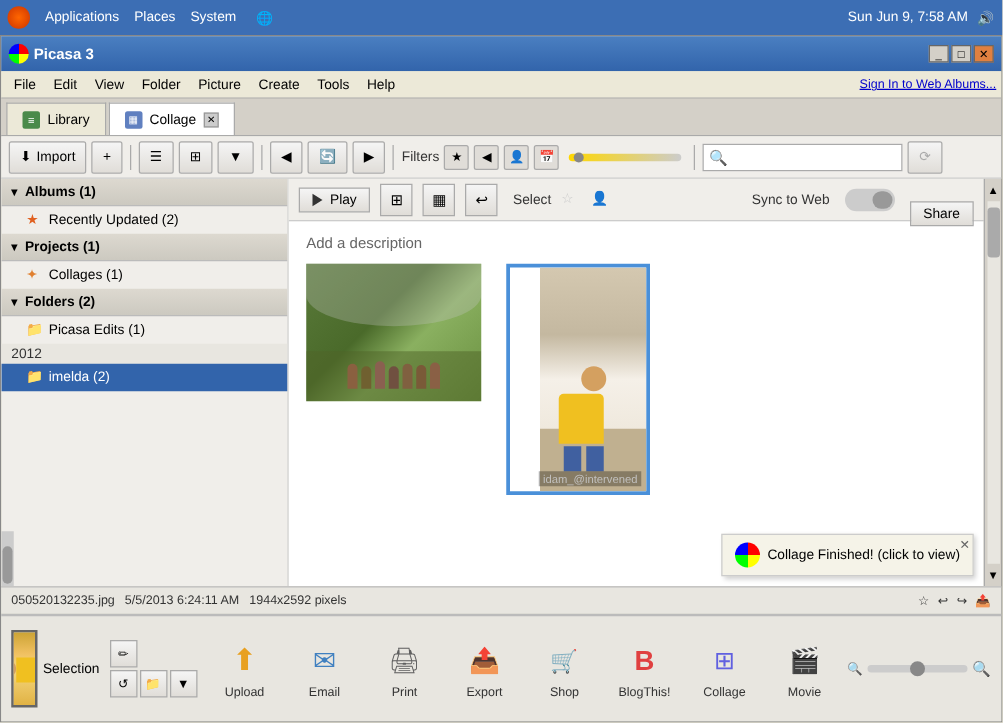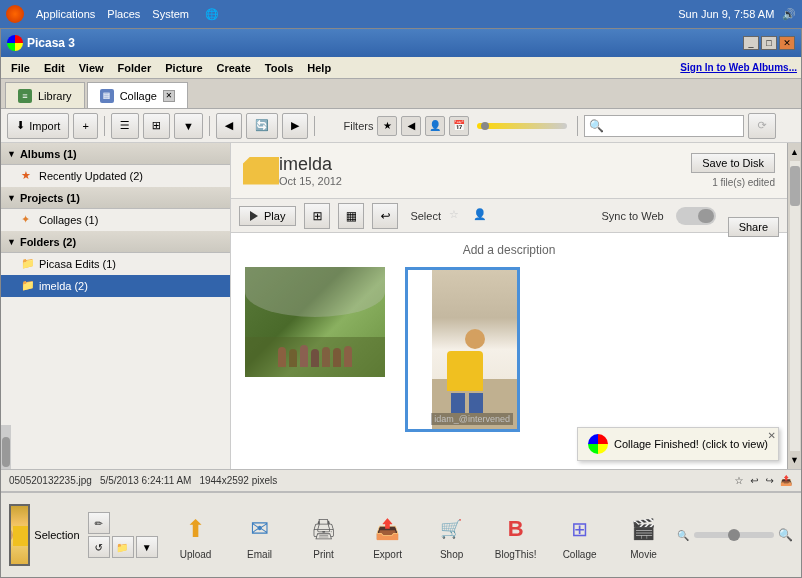--- a/index.html
+++ b/index.html
@@ -12,36 +12,36 @@
     .app-logo { width: 18px; height: 18px; border-radius: 50%; background: radial-gradient(circle, #ff6600, #cc3300); display: inline-block; }
 
     
     .window { width: 802px; height: 550px; background: #ece9d8; border: 1px solid #888; display: flex; flex-direction: column; }
     .title-bar { height: 28px; background: linear-gradient(to bottom, #4a7fc1, #3264ab); display: flex; align-items: center; padding: 0 6px; }
     .title-bar-text { color: white; font-weight: bold; font-size: 12px; margin-left: 4px; }
     .title-bar-controls { margin-left: auto; display: flex; gap: 2px; }
     .title-btn { width: 16px; height: 14px; border: 1px solid #666; cursor: pointer; display: flex; align-items: center; justify-content: center; font-size: 9px; background: #d4d0c8; }
 
     
-    .menu-bar { height: 22px; background: #ece9d8; display: flex; align-items: center; padding: 0 4px; border-bottom: 1px solid #aaa; gap: 2px; font-weight: bold; }
+    .menu-bar { height: 22px; background: #ece9d8; display: flex; align-items: center; padding: 0 4px; border-bottom: 1px solid #aaa; gap: 2px; }
     .menu-item { padding: 2px 6px; cursor: pointer; font-size: 11px; color: #000; }
     .sign-in-link { margin-left: auto; color: #0000cc; text-decoration: underline; font-size: 10px; cursor: pointer; }
 
     
     .tab-bar { height: 30px; background: #d4d0c8; display: flex; align-items: flex-end; padding: 0 4px; border-bottom: 1px solid #aaa; }
     .tab { height: 26px; padding: 0 12px; display: flex; align-items: center; gap: 6px; cursor: pointer; font-size: 11px; border: 1px solid #aaa; border-bottom: none; background: #ece9d8; margin-right: 2px; }
     .tab.active { background: #fff; z-index: 1; }
     .tab-icon { width: 14px; height: 14px; background: #888; border-radius: 2px; display: flex; align-items: center; justify-content: center; }
     .tab-close { width: 12px; height: 12px; background: #ccc; border: 1px solid #999; display: flex; align-items: center; justify-content: center; font-size: 8px; cursor: pointer; }
 
     
     .toolbar { height: 34px; background: #f0eeea; border-bottom: 1px solid #ccc; display: flex; align-items: center; padding: 2px 6px; gap: 4px; }
     .toolbar-btn { height: 26px; padding: 2px 8px; background: linear-gradient(to bottom, #f5f5f5, #e0ddd8); border: 1px solid #aaa; border-radius: 2px; cursor: pointer; display: flex; align-items: center; gap: 4px; font-size: 11px; }
     .toolbar-sep { width: 1px; height: 20px; background: #aaa; margin: 0 2px; }
-    .filter-label { font-size: 11px; color: #333; margin-left: 22px; }
+    .filter-label { font-size: 11px; color: #333; margin-left: 0; }
     .star-btn { width: 20px; height: 20px; background: #e0ddd8; border: 1px solid #aaa; border-radius: 2px; cursor: pointer; display: flex; align-items: center; justify-content: center; font-size: 10px; }
     .search-box { height: 22px; width: 160px; border: 1px solid #aaa; background: white; display: flex; align-items: center; padding: 0 4px; }
     .search-input { border: none; outline: none; font-size: 11px; width: 100%; background: transparent; }
 
     
     .main-content { display: flex; flex: 1; overflow: hidden; }
 
     
     .sidebar { width: 230px; background: #f0eeea; border-right: 1px solid #ccc; overflow-y: auto; display: flex; flex-direction: column; }
     .sidebar-section-header { height: 22px; background: linear-gradient(to bottom, #ddd9d0, #ccc9c0); border-bottom: 1px solid #bbb; display: flex; align-items: center; padding: 0 6px; cursor: pointer; font-weight: bold; font-size: 11px; }
@@ -67,25 +67,25 @@
     .play-triangle { width: 0; height: 0; border-top: 5px solid transparent; border-bottom: 5px solid transparent; border-left: 8px solid #333; }
     .icon-btn { width: 26px; height: 26px; background: linear-gradient(to bottom, #f5f5f5, #e0ddd8); border: 1px solid #aaa; cursor: pointer; display: flex; align-items: center; justify-content: center; font-size: 12px; }
     .select-label { font-size: 11px; color: #333; margin-left: 4px; text-align: right; }
     .star-select { width: 16px; height: 16px; color: #ccc; cursor: pointer; }
     .person-select { width: 16px; height: 16px; cursor: pointer; }
     .sync-label { margin-left: auto; font-size: 11px; color: #333; text-align: right; }
     .toggle-switch { width: 40px; height: 18px; background: #ccc; border-radius: 9px; margin: 0 4px; position: relative; cursor: pointer; display: inline-block; }
     .share-btn { padding: 3px 10px; background: linear-gradient(to bottom, #f5f5f5, #e0ddd8); border: 1px solid #aaa; cursor: pointer; font-size: 11px; margin-top: 22px; }
 
     
-    .photo-area { flex: 1; padding: 10px 14px; position: relative; overflow: hidden; text-align: center; }
+    .photo-area { flex: 1; padding: 10px 14px; position: relative; overflow: hidden; }
     .add-description { font-size: 12px; color: #666; margin-bottom: 10px; cursor: pointer; }
     .photos-container { display: flex; gap: 20px; align-items: flex-start; }
     .photo-thumb { position: relative; cursor: pointer; }
-    .photo2 { width: 115px; height: 165px; border: 3px solid #4a90d9; overflow: hidden; position: relative; padding-left: 24px; }
+    .photo2 { width: 115px; height: 185px; border: 3px solid #4a90d9; overflow: hidden; position: relative; padding-left: 24px; }
     .photo-watermark { position: absolute; bottom: 4px; right: 4px; font-size: 9px; color: rgba(200,200,200,0.9); background: rgba(0,0,0,0.3); padding: 1px 3px; }
 
     
     .photo-sim-1 { width: 140px; height: 110px; background: linear-gradient(135deg, #5a7a3a 0%, #4a6a2a 40%, #8ab060 60%, #6a9040 100%); position: relative; overflow: hidden; }
     .photo-sim-2 { width: 115px; height: 145px; background: linear-gradient(to bottom, #d4c8b0 0%, #c4b8a0 30%, #f5f0e8 50%, #e8e0d0 100%); position: relative; overflow: hidden; }
 
     
     .notification { position: absolute; bottom: 8px; right: 8px; background: #f5f3e8; border: 1px solid #ccc; padding: 6px 10px; font-size: 11px; display: flex; align-items: center; gap: 6px; box-shadow: 2px 2px 4px rgba(0,0,0,0.2); }
     .notif-close { position: absolute; top: 2px; right: 2px; cursor: pointer; font-size: 10px; color: #666; }
 
@@ -231,45 +231,35 @@
         </div>
 
         <div class="sidebar-section-header">
           <span class="sidebar-section-arrow">▼</span>
           <span>Folders (2)</span>
         </div>
         <div class="sidebar-item">
           <span class="sidebar-item-icon" style="color:#4a8a4a;">📁</span>
           <span>Picasa Edits (1)</span>
         </div>
+        <div class="year-label">2012</div>
         <div class="sidebar-item selected">
           <span class="sidebar-item-icon" style="color:#f0d060;">📁</span>
           <span>imelda (2)</span>
         </div>
 
       </div>
 
       <div style="width:10px; background:#ccc; position:relative; display:flex; flex-direction:column; align-items:center; padding:2px 0;">
         <div style="width:8px;height:30px;background:#999;border-radius:4px;margin-top:10px;"></div>
       </div>
     </div>
 
     <div class="right-panel">
 
-      <div class="folder-header">
-        <span class="folder-color"></span>
-        <div class="folder-info">
-          <div class="folder-name">imelda</div>
-          <div class="folder-date">Oct 15, 2012</div>
-        </div>
-        <div class="folder-actions">
-          <button class="save-disk-btn">Save to Disk</button>
-          <span class="edited-text">1 file(s) edited</span>
-        </div>
-      </div>
 
       <div class="photo-toolbar">
         <button class="play-btn">
           <div class="play-triangle"></div>
           <span style="margin-left:2px;">Play</span>
         </button>
         <div class="icon-btn">
           <span>⊞</span>
         </div>
         <div class="icon-btn">

